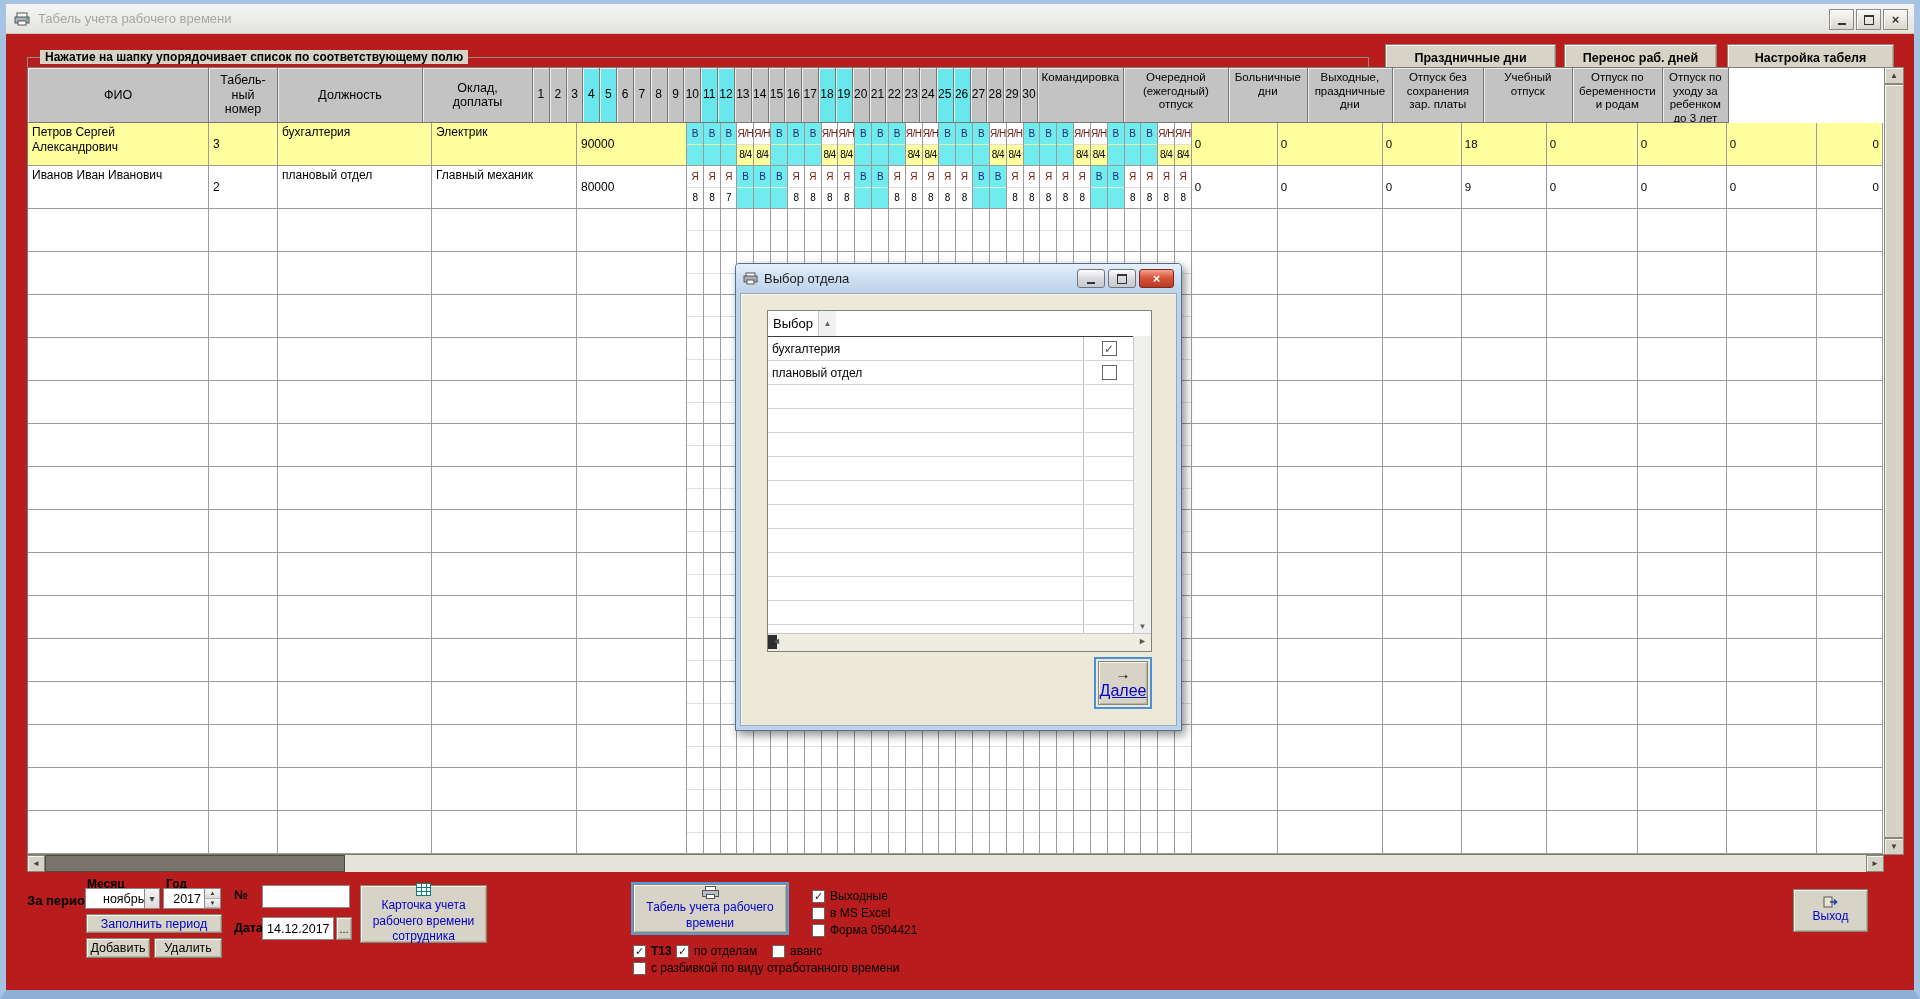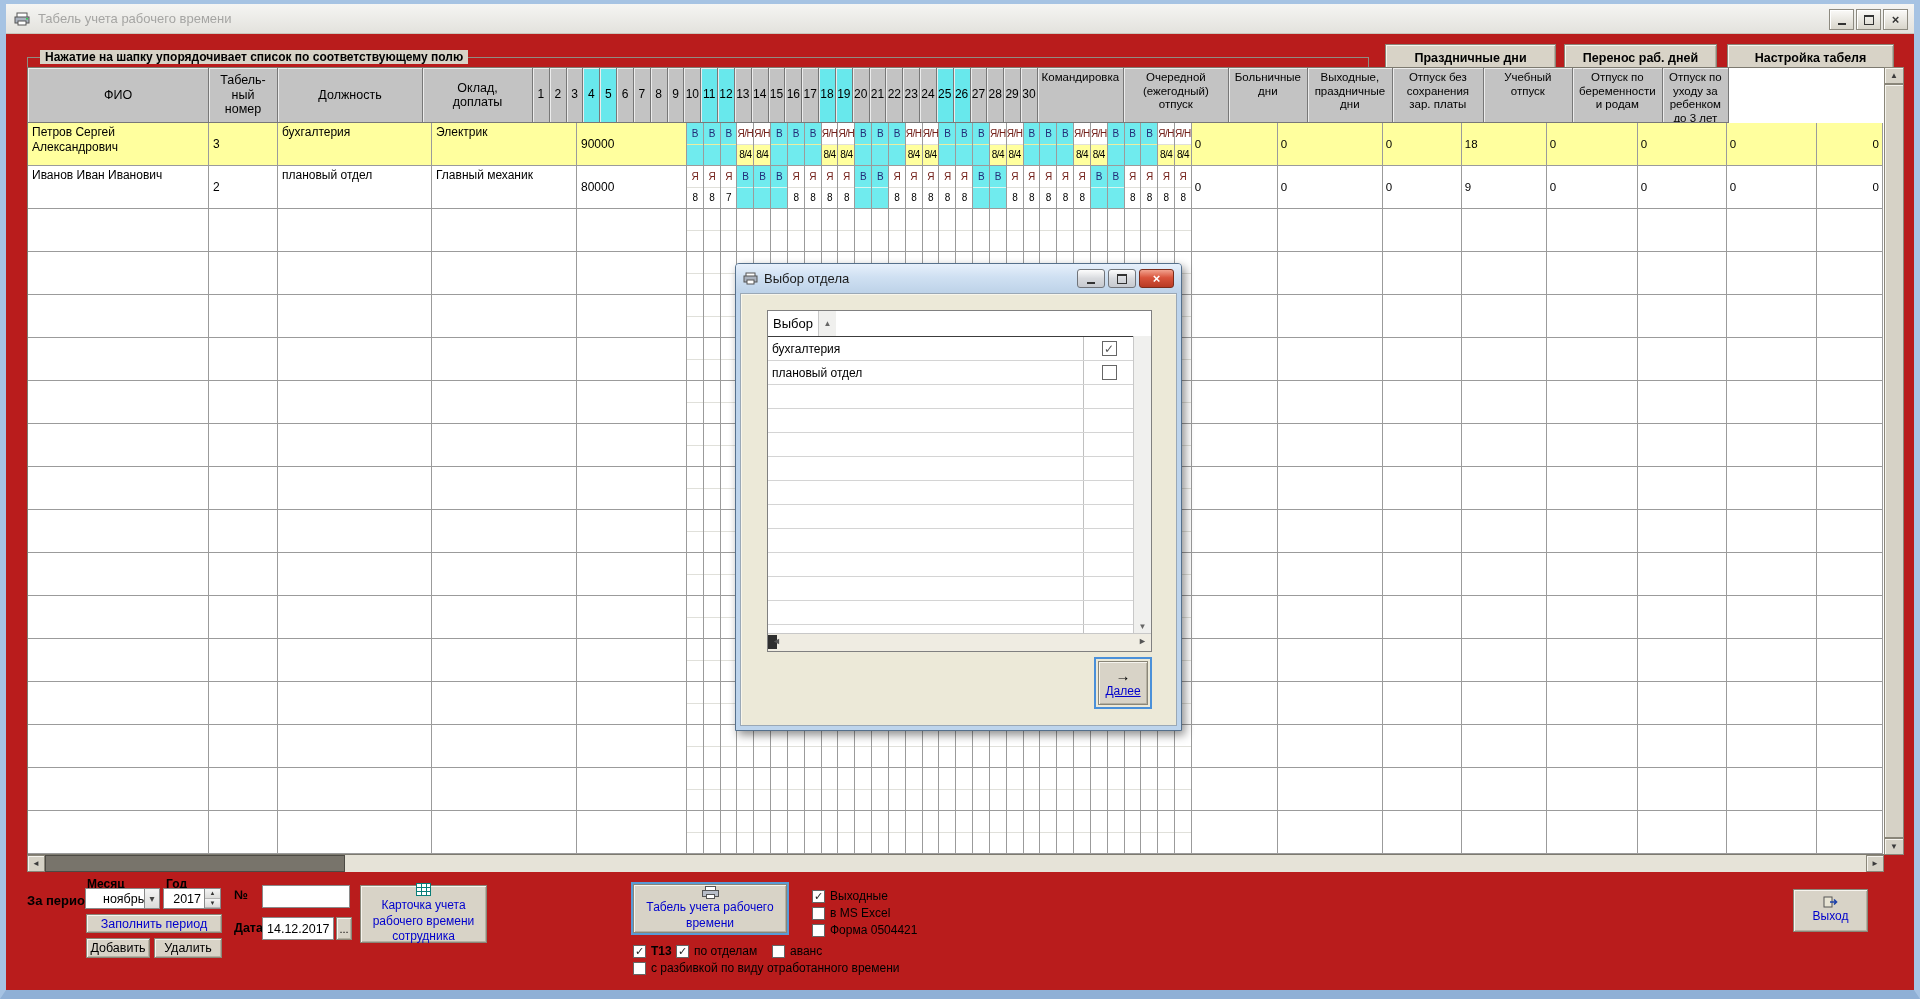--- a/index.html
+++ b/index.html
@@ -142,21 +142,21 @@
     border-top:1px solid #c8c8c8;}
   .lhscroll .arr{position:absolute;top:2px;font-size:9px;color:#555;}
   .lhscroll .la{left:4px;}.lhscroll .ra{right:4px;}
   .lhthumb{position:absolute;left:0;top:1px;width:9px;height:14px;background:#2e2e2e;}
   .nextwrap{position:absolute;right:24px;bottom:16px;width:58px;height:52px;box-sizing:border-box;
     border:2px solid #4a90d9;display:flex;align-items:center;justify-content:center;background:#ece9d8;}
   .nextbtn{width:50px;height:44px;box-sizing:border-box;background:#d8d3c7;border:1px solid #8a8678;
     box-shadow:inset 1px 1px 0 #f6f4ee, inset -1px -1px 0 #b4b0a2;
     display:flex;flex-direction:column;align-items:center;justify-content:center;}
   .nextbtn .arr{font-size:15px;font-weight:bold;color:#000;line-height:1.1;}
-  .nextbtn .lbl{font-size:12px;color:#0000cc;text-decoration:underline;}
+  .nextbtn .lbl{font-size:16px;color:#0000cc;text-decoration:underline;}
   svg{display:block;}
 </style>
 </head>
 <body>
 
 <div id="win">
 
   <div class="titlebar">
     <span class="appicon">
       <svg width="16" height="14">

